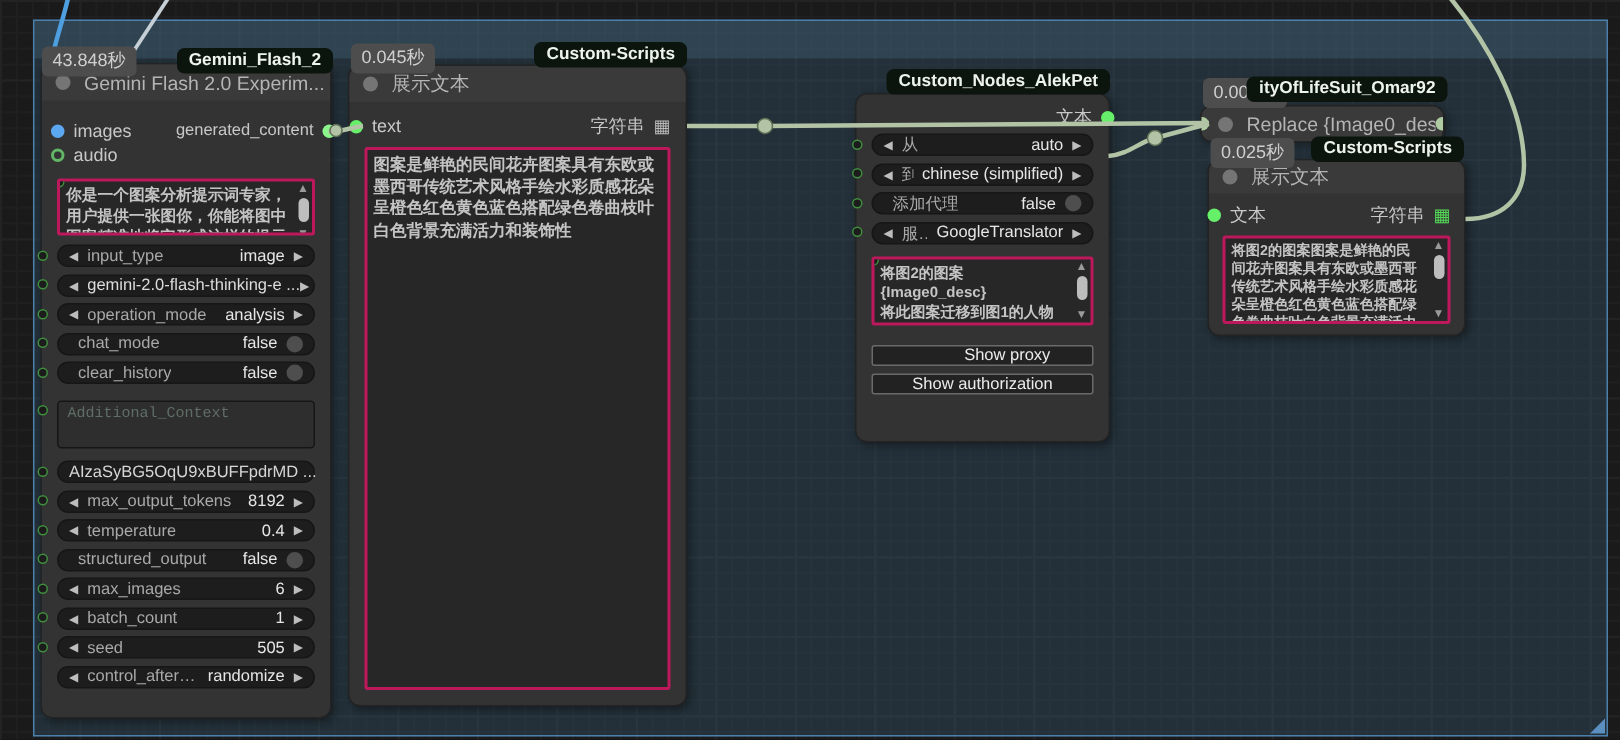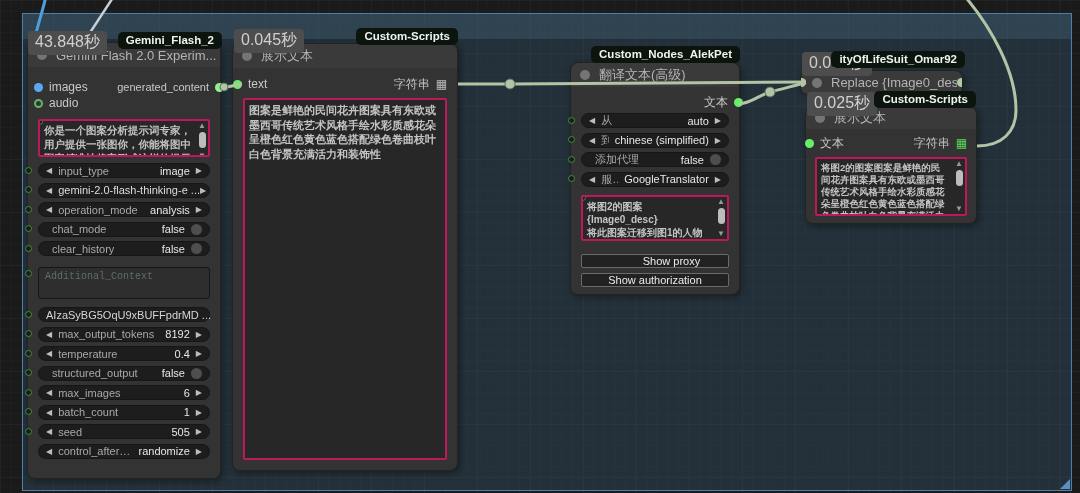--- a/index.html
+++ b/index.html
@@ -72,21 +72,21 @@
   .widget.textarea .wdot{top:2px;margin-top:0;}
   .tadot{position:absolute;left:-4px;top:-3px;width:7px;height:7px;border-radius:50%;
     border:1.5px solid #3f8f3f;background:#1c1c1c;}
   
   .nbtn{height:14px;flex:0 0 14px;margin:0 10px;background:#222;border:1px solid #6a6a6a;
     border-radius:2px;color:#ececec;font-size:11px;line-height:12px;text-align:center;}
   
   .badge{position:absolute;z-index:40;background:#0c150d;color:#eef3ee;font-weight:bold;
     font-size:11.5px;padding:2px 8px 3px;border-radius:5px;white-space:nowrap;}
   .timing{position:absolute;z-index:39;background:#4d4d4d;color:#cfcfcf;
-    font-size:16px;padding:1px 7px 2px;border-radius:4px;white-space:nowrap;}
+    font-size:12px;padding:1px 7px 2px;border-radius:4px;white-space:nowrap;}
 </style>
 </head>
 <body>
 
 <div class="canvas">
 
   <div class="group">
     <div class="group-header"></div>
     <div class="group-resize"></div>
   </div>
@@ -232,24 +232,20 @@
           <span>字符串</span>
           <span class="gicon">▦</span>
         </span>
     </div>
     <div class="ta" style="margin:6px 10px 10px;flex:1;font-size:11px;">
       <div class="txt">图案是鲜艳的民间花卉图案具有东欧或墨西哥传统艺术风格手绘水彩质感花朵呈橙色红色黄色蓝色搭配绿色卷曲枝叶白色背景充满活力和装饰性</div>
     </div>
   </div>
 
   <div class="node" style="left:570px;top:62px;width:170px;height:233px;">
-    <div class="ntitle">
-      <span class="tdot"></span>
-      <span>翻译文本(高级)</span>
-    </div>
     <div class="slotrow" style="margin-top:8px;height:14px;padding:0 8px;">
       <span class="slot" style="margin-left:auto;">
           <span>文本</span>
           <span class="dot d-green-br" style="margin-right:-12px;"></span>
         </span>
     </div>
     <div class="widgets" style="margin-top:4px;">
         <div class="widget combo">
           <span class="wdot"></span>
           <span class="arr">◀</span>

